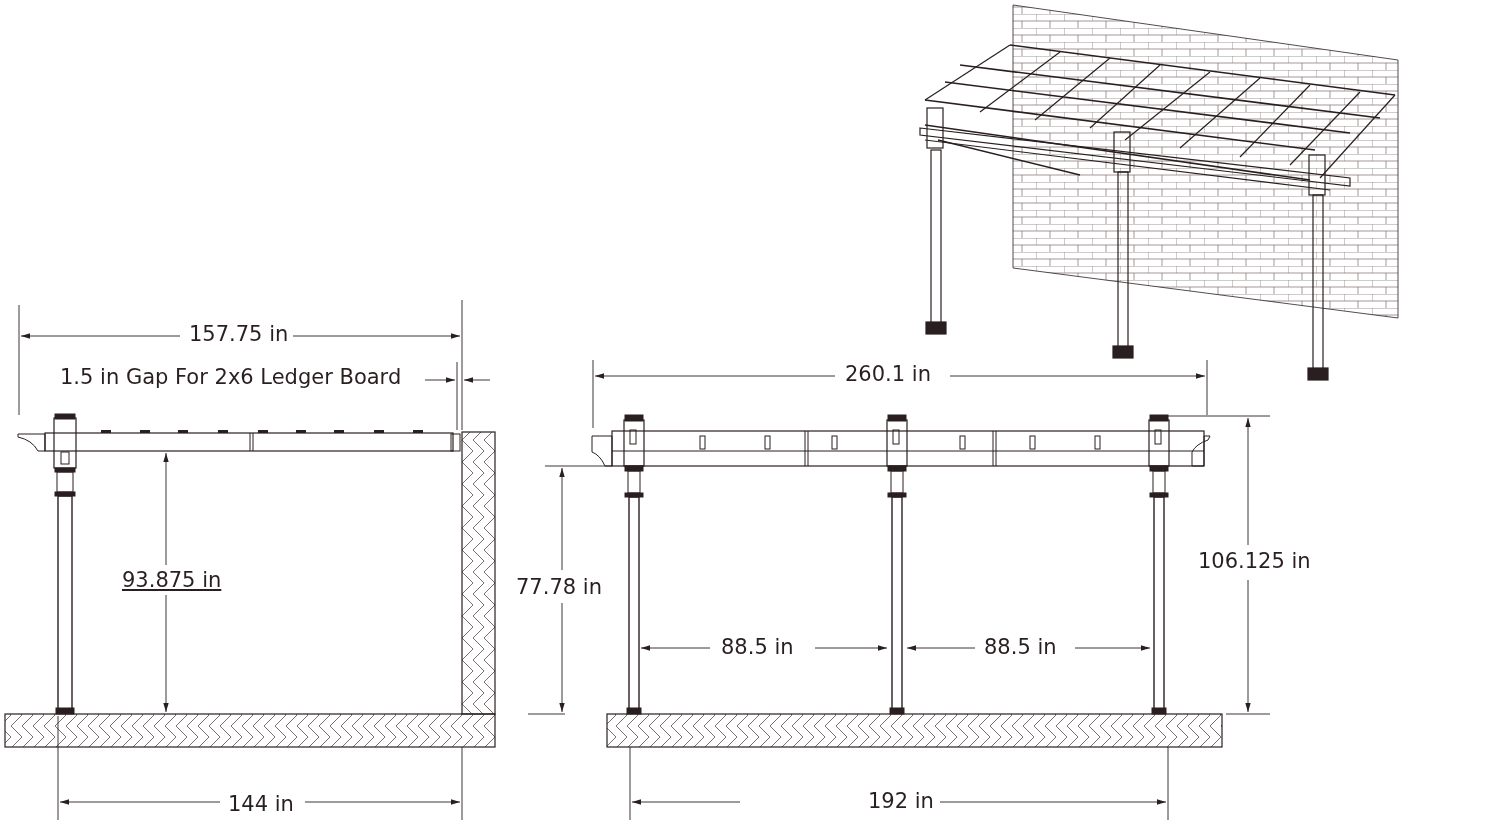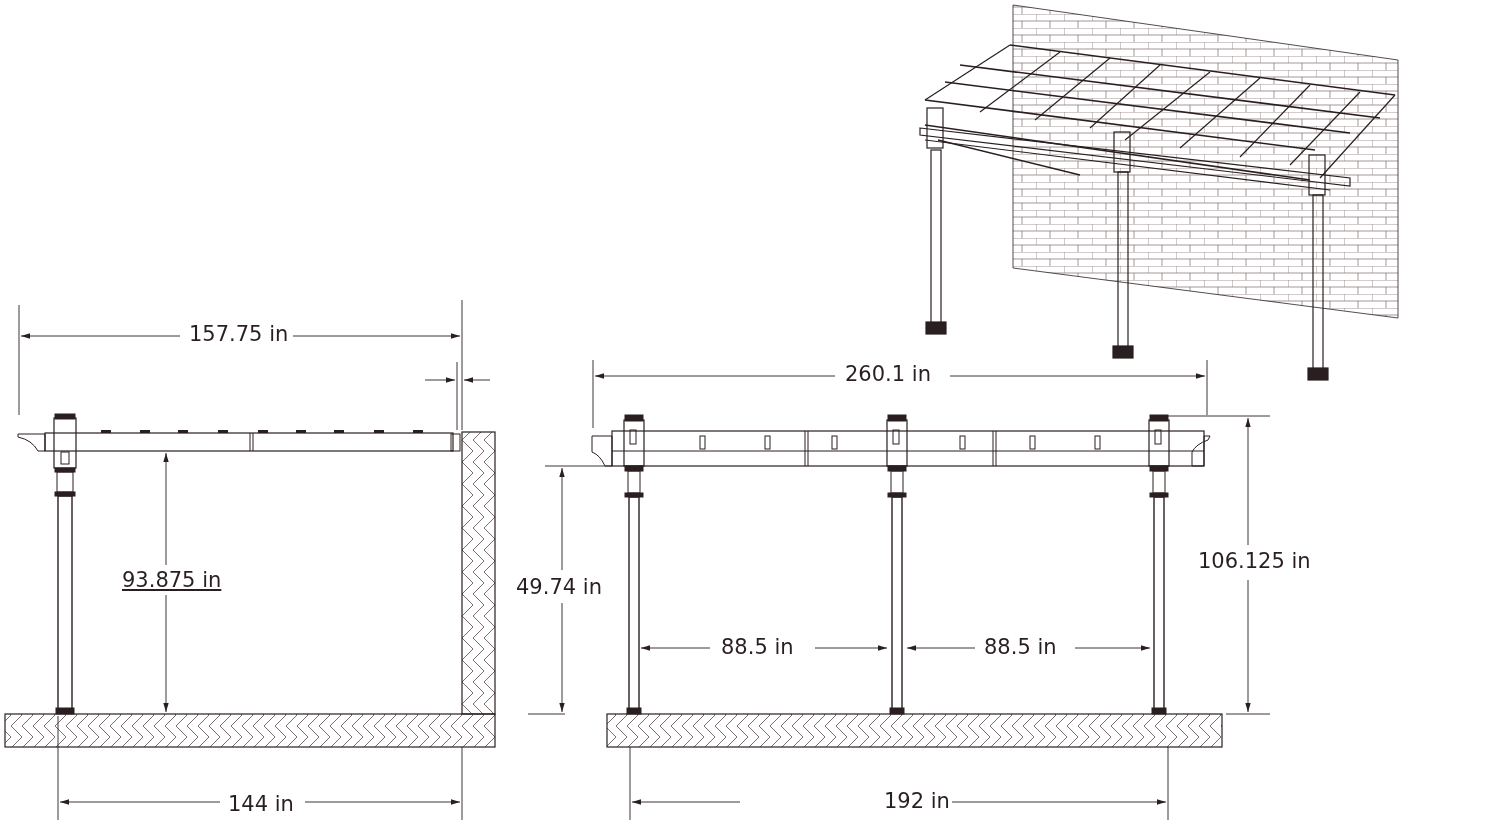--- a/index.html
+++ b/index.html
@@ -164,22 +164,23 @@
       <rect x="1308" y="368" width="20" height="12" fill="#2a1f20"></rect>
       <rect x="927" y="108" width="16" height="40"></rect>
       <rect x="1114" y="132" width="16" height="40"></rect>
       <rect x="1309" y="155" width="16" height="40"></rect>
     </g>
   </g>
 </svg>
 
   
   <span class="lbl" style="left:187px;top:324px;">157.75 in</span>
+  <span class="lbl" style="left:58px;top:367px;">1.5 in Gap For 2x6 Ledger Board</span>
   <span class="lbl" style="left:120px;top:570px;text-decoration:underline;">93.875 in</span>
   <span class="lbl" style="left:226px;top:794px;">144 in</span>
 
   <span class="lbl" style="left:843px;top:364px;">260.1 in</span>
-  <span class="lbl" style="left:514px;top:577px;">49.74 in</span>
+  <span class="lbl" style="left:514px;top:577px;">77.78 in</span>
   <span class="lbl" style="left:719px;top:637px;">88.5 in</span>
   <span class="lbl" style="left:982px;top:637px;">88.5 in</span>
   <span class="lbl" style="left:1196px;top:551px;text-align:center;">106.125 in</span>
-  <span class="lbl" style="left:866px;top:791px;margin-left:16px;">192 in</span>
+  <span class="lbl" style="left:866px;top:791px;">192 in</span>
 </div>
 
 </body></html>

